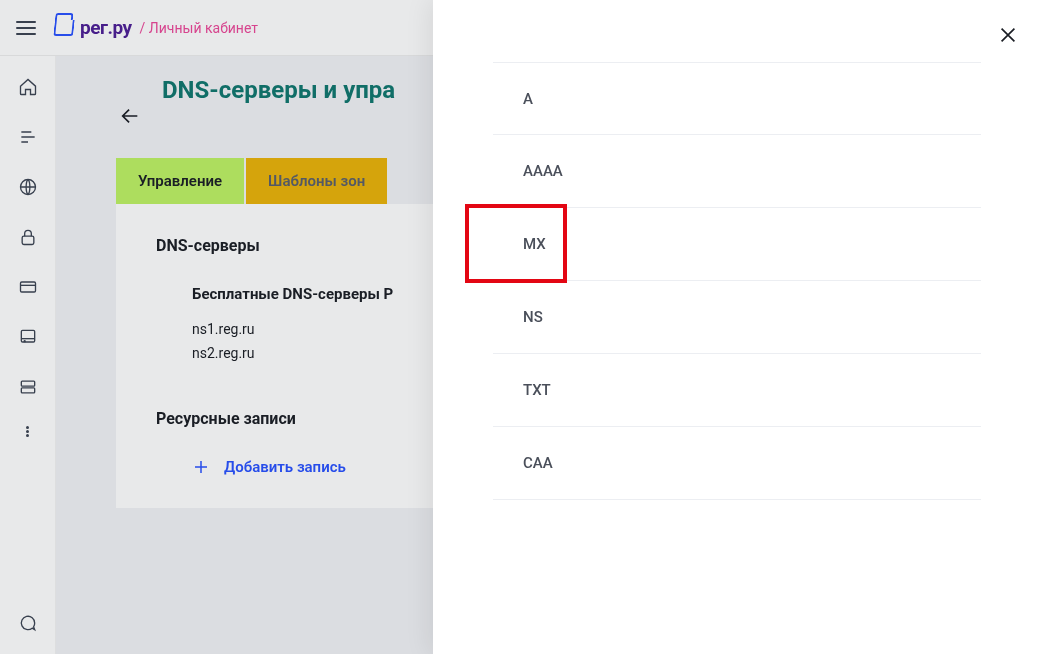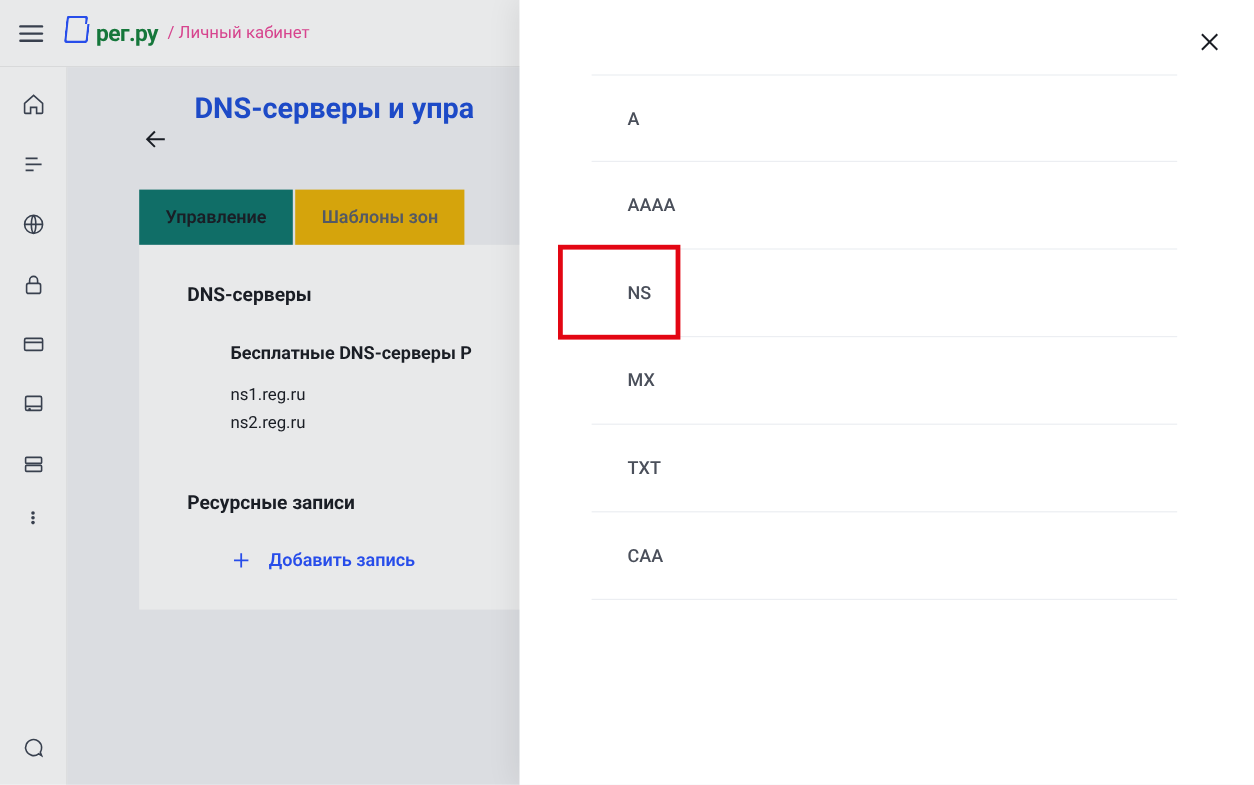--- a/index.html
+++ b/index.html
@@ -2,43 +2,43 @@
 <html><head>
 <meta charset="utf-8">
 <style>
   * { box-sizing: border-box; margin: 0; padding: 0; }
   html, body { width: 1045px; height: 654px; overflow: hidden; font-family: -apple-system, BlinkMacSystemFont, "Segoe UI", Roboto, Arial, sans-serif; background: #fff; }
 
   
   .topbar { height: 56px; display: flex; align-items: center; padding: 0 16px; border-bottom: 1px solid #eee; }
   .menu-btn { width: 24px; height: 24px; display: flex; flex-direction: column; justify-content: center; gap: 4px; cursor: pointer; margin-right: 14px;}
   .menu-btn span { height: 2px; background: #3b4352; width: 20px; border-radius: 1px;}
-  .logo { display: flex; align-items: center; gap: 6px; font-weight: 700; font-size: 19px; color: #15803d; letter-spacing: -0.5px;}
+  .logo { display: flex; align-items: center; gap: 6px; font-weight: 700; font-size: 19px; color: #4c1d95; letter-spacing: -0.5px;}
   .logo-icon { width: 20px; height: 16px; border: 2.5px solid #2952ff; border-top: none; border-radius: 0 0 3px 3px/0 0 3px 3px; position: relative; transform: skewX(-6deg); }
   .logo-icon::before { content:""; position:absolute; top:-7px; left:-2.5px; width:14px; height:5px; border:2.5px solid #2952ff; border-bottom:none; border-radius:3px 3px 0 0; }
   .breadcrumb { margin-left: 8px; color: #ec4899; font-size: 14px; }
 
   
   .leftrail { position: absolute; top: 56px; left: 0; bottom: 0; width: 56px; background: #fff; display: flex; flex-direction: column; align-items: center; padding-top: 20px; gap: 28px; border-right: 1px solid #f3f3f3; }
   .rail-icon { width: 22px; height: 22px; color: #3b4352; display:flex; align-items:center; justify-content:center; cursor:pointer;}
   .rail-icon svg { width: 20px; height: 20px; stroke: #3b4352; fill: none; stroke-width: 1.6; }
   .rail-dots { font-size: 18px; color:#3b4352; line-height: 6px; display:flex; flex-direction:column; gap:1px; cursor:pointer;}
   .rail-dots span{display:block;width:3px;height:3px;background:#3b4352;border-radius:50%;}
 
   
   .main { position: absolute; top: 56px; left: 56px; right: 0; bottom: 0; background: #f1f2f5; padding: 20px 0 0 60px;}
   .page-header { display:flex; align-items:flex-start; gap: 18px; }
   .back-arrow { width:28px; height:28px; margin-top: 26px; cursor:pointer; display:flex; align-items:center; justify-content:center;}
   .back-arrow svg { width:22px; height:22px; stroke:#1a1d24; fill:none; stroke-width:1.8;}
   .page-titles .domain { color:#8a8f99; font-size:14px; margin-bottom:6px;}
-  .page-titles h1 { font-size:24px; font-weight:700; color:#1d4ed8;}
+  .page-titles h1 { font-size:24px; font-weight:700; color:#0f766e;}
 
   .tabs { margin-top: 28px; display:flex; gap: 2px; }
   .tab { padding: 14px 22px; font-size:15px; font-weight:600; color:#5a5f6b; cursor:pointer; background:#eab308;}
-  .tab.active { background:#0f766e; color:#1a1d24;}
+  .tab.active { background:#bef264; color:#1a1d24;}
 
   .panel { background:#fff; margin-top:0; padding: 32px 40px; }
   .section-title { font-size:16px; font-weight:700; color:#1a1d24; margin-bottom: 30px;}
   .sub-block { padding-left: 36px; }
   .sub-title { font-size:15px; font-weight:700; color:#1a1d24; margin-bottom: 18px;}
   .ns-line { font-size:14px; color:#1a1d24; margin-bottom: 8px;}
   .section-gap { height: 40px; }
 
   .add-btn { display:flex; align-items:center; gap: 14px; color:#2952ff; font-weight:600; font-size:15px; cursor:pointer;}
   .plus-icon { width:18px;height:18px;}
@@ -172,20 +172,20 @@
 
 <div class="side-panel">
   <div class="side-close">
     <svg viewBox="0 0 24 24">
         <path d="M5 5l14 14M19 5L5 19"></path>
       </svg>
   </div>
   <div class="type-list" id="type-list">
       <div class="type-item first">A</div>
       <div class="type-item">AAAA</div>
+      <div class="type-item">MX</div>
       <div class="type-item">NS</div>
-      <div class="type-item">MX</div>
       <div class="type-item">TXT</div>
       <div class="type-item">CAA</div>
     </div>
 </div>
 
 <div class="red-box" id="red-box" style="left: 465px; top: 204px; width: 102px; height: 79px;"></div>
 
 </body></html>

